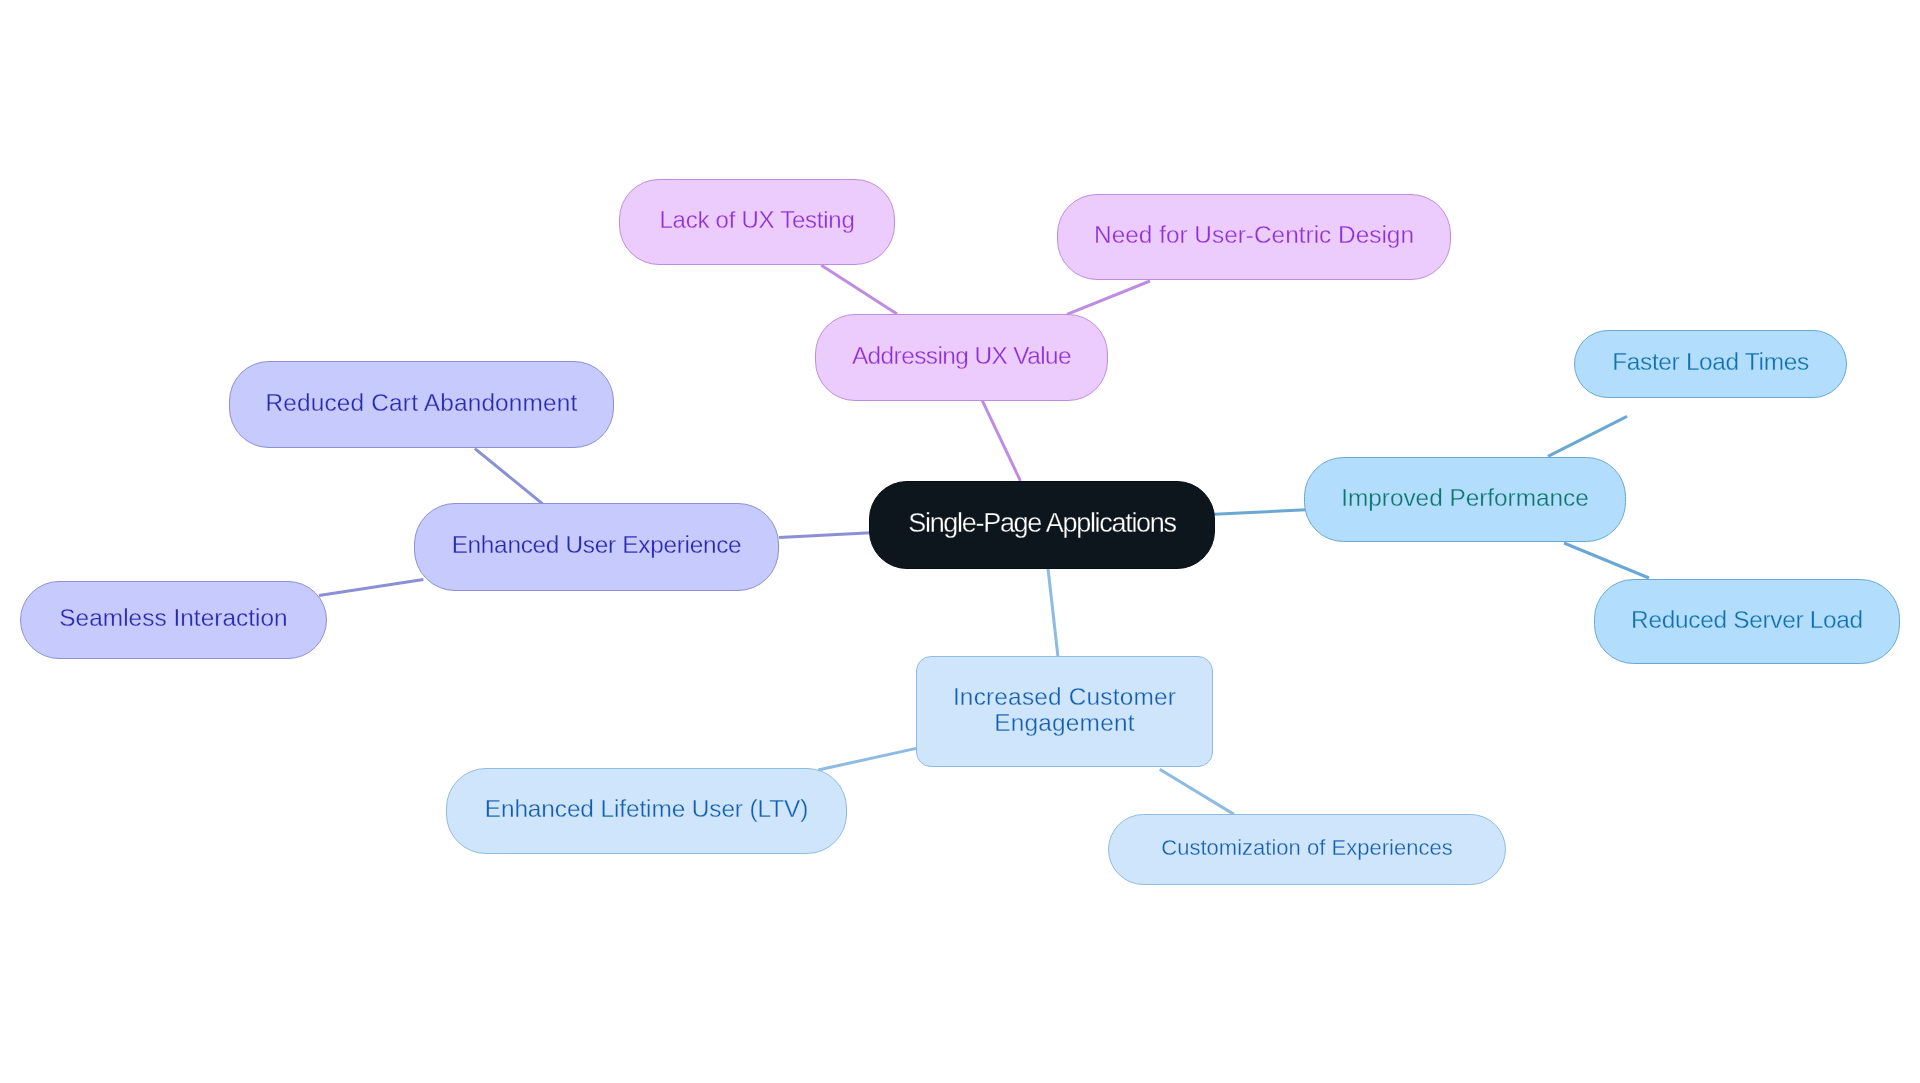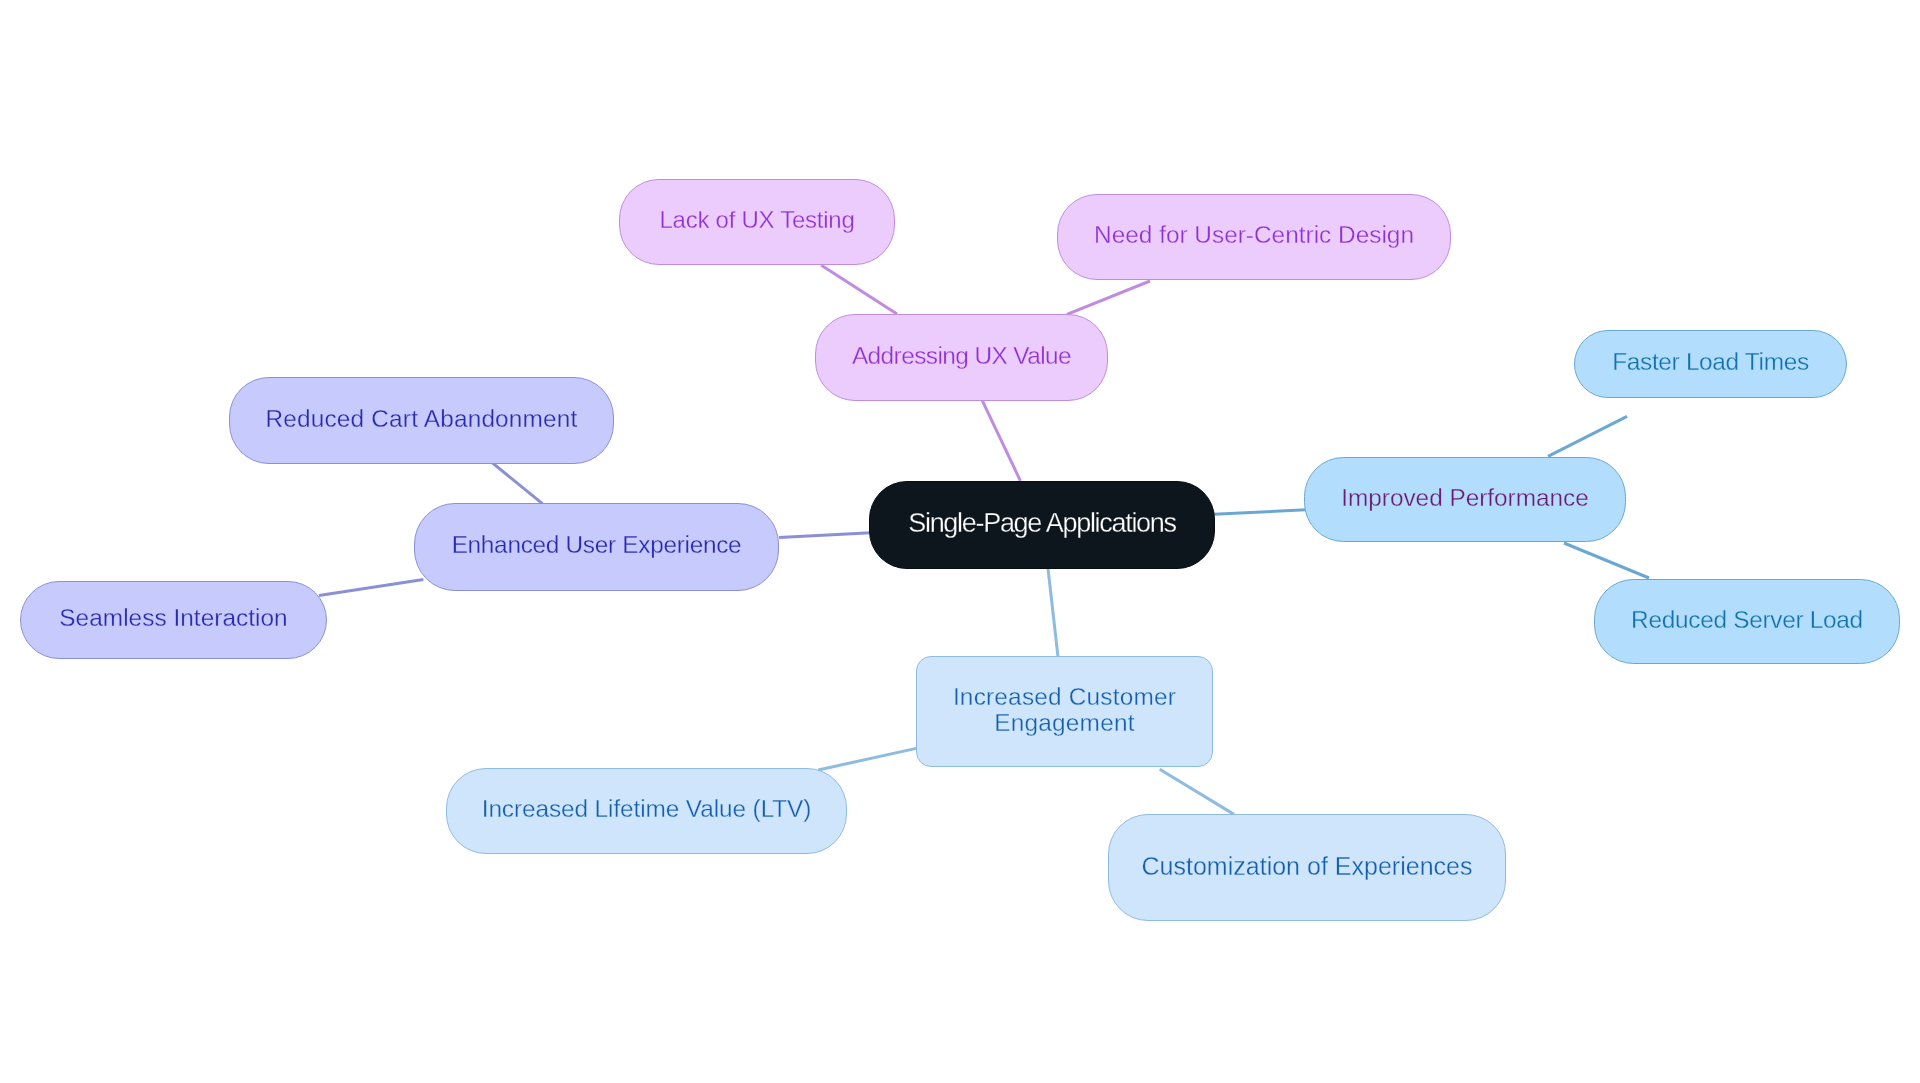--- a/index.html
+++ b/index.html
@@ -42,39 +42,39 @@
       </div>
     <div class="node" style="left: 619px; top: 179px; width: 276px; height: 86px; border-radius: 40px; background: rgb(236, 204, 253); border-color: rgb(191, 140, 226); color: rgb(143, 49, 214); font-size: 24px;">
         <span class="node-label" style="-webkit-text-stroke: 0.3px rgb(236, 204, 253); letter-spacing: -0.26px;">Lack of UX Testing</span>
       </div>
     <div class="node" style="left: 1057px; top: 194px; width: 394px; height: 86px; border-radius: 40px; background: rgb(236, 204, 253); border-color: rgb(191, 140, 226); color: rgb(143, 49, 214); font-size: 24.4px;">
         <span class="node-label" style="-webkit-text-stroke: 0.3px rgb(236, 204, 253); letter-spacing: 0px;">Need for User-Centric Design</span>
       </div>
     <div class="node" style="left: 414px; top: 503px; width: 365px; height: 88px; border-radius: 41px; background: rgb(198, 202, 253); border-color: rgb(139, 144, 214); color: rgb(42, 42, 176); font-size: 24.4px;">
         <span class="node-label" style="-webkit-text-stroke: 0.3px rgb(198, 202, 253); letter-spacing: -0.3px;">Enhanced User Experience</span>
       </div>
-    <div class="node" style="left: 229px; top: 361px; width: 385px; height: 87px; border-radius: 40px; background: rgb(198, 202, 253); border-color: rgb(139, 144, 214); color: rgb(42, 42, 176); font-size: 24.4px; margin-top: 16px;">
+    <div class="node" style="left: 229px; top: 361px; width: 385px; height: 87px; border-radius: 40px; background: rgb(198, 202, 253); border-color: rgb(139, 144, 214); color: rgb(42, 42, 176); font-size: 24.4px;">
         <span class="node-label" style="-webkit-text-stroke: 0.3px rgb(198, 202, 253); letter-spacing: 0.18px;">Reduced Cart Abandonment</span>
       </div>
     <div class="node" style="left: 20px; top: 581px; width: 307px; height: 78px; border-radius: 39.5px; background: rgb(198, 202, 253); border-color: rgb(139, 144, 214); color: rgb(42, 42, 176); font-size: 24.4px;">
         <span class="node-label" style="-webkit-text-stroke: 0.3px rgb(198, 202, 253); letter-spacing: 0.03px;">Seamless Interaction</span>
       </div>
-    <div class="node" style="left: 1304px; top: 457px; width: 322px; height: 85px; border-radius: 39.5px; background: rgb(178, 221, 253); border-color: rgb(106, 168, 211); color: #701a75; font-size: 24.4px;">
+    <div class="node" style="left: 1304px; top: 457px; width: 322px; height: 85px; border-radius: 39.5px; background: rgb(178, 221, 253); border-color: rgb(106, 168, 211); color: #0f766e; font-size: 24.4px;">
         <span class="node-label" style="-webkit-text-stroke: 0.3px rgb(178, 221, 253); letter-spacing: -0.03px;">Improved Performance</span>
       </div>
     <div class="node" style="left: 1574px; top: 330px; width: 273px; height: 68px; border-radius: 39.5px; background: rgb(178, 221, 253); border-color: rgb(106, 168, 211); color: rgb(18, 114, 173); font-size: 24.4px;">
         <span class="node-label" style="-webkit-text-stroke: 0.3px rgb(178, 221, 253); letter-spacing: -0.32px;">Faster Load Times</span>
       </div>
     <div class="node" style="left: 1594px; top: 579px; width: 306px; height: 85px; border-radius: 39.5px; background: rgb(178, 221, 253); border-color: rgb(106, 168, 211); color: rgb(18, 114, 173); font-size: 24.4px;">
         <span class="node-label" style="-webkit-text-stroke: 0.3px rgb(178, 221, 253); letter-spacing: -0.29px;">Reduced Server Load</span>
       </div>
     <div class="node" style="left: 916px; top: 656px; width: 297px; height: 111px; border-radius: 15px; background: rgb(207, 229, 252); border-color: rgb(142, 187, 226); color: rgb(20, 96, 174); font-size: 24.4px;">
         <span class="node-label" style="-webkit-text-stroke: 0.3px rgb(207, 229, 252); letter-spacing: 0.2px;">Increased Customer
 Engagement</span>
       </div>
     <div class="node" style="left: 446px; top: 768px; width: 401px; height: 86px; border-radius: 40px; background: rgb(207, 229, 252); border-color: rgb(142, 187, 226); color: rgb(20, 96, 174); font-size: 24.4px;">
-        <span class="node-label" style="-webkit-text-stroke: 0.3px rgb(207, 229, 252); letter-spacing: -0.1px;">Increased Lifetime Value (LTV)</span>
+        <span class="node-label" style="-webkit-text-stroke: 0.3px rgb(207, 229, 252); letter-spacing: -0.1px;">Enhanced Lifetime User (LTV)</span>
       </div>
-    <div class="node" style="left: 1108px; top: 814px; width: 398px; height: 107px; border-radius: 40px; background: rgb(207, 229, 252); border-color: rgb(142, 187, 226); color: rgb(20, 96, 174); font-size: 25px;">
+    <div class="node" style="left: 1108px; top: 814px; width: 398px; height: 71px; border-radius: 40px; background: rgb(207, 229, 252); border-color: rgb(142, 187, 226); color: rgb(20, 96, 174); font-size: 22px;">
         <span class="node-label" style="-webkit-text-stroke: 0.3px rgb(207, 229, 252); letter-spacing: 0.01px;">Customization of Experiences</span>
       </div>
   </div>
 </div>
 
 </body></html>

